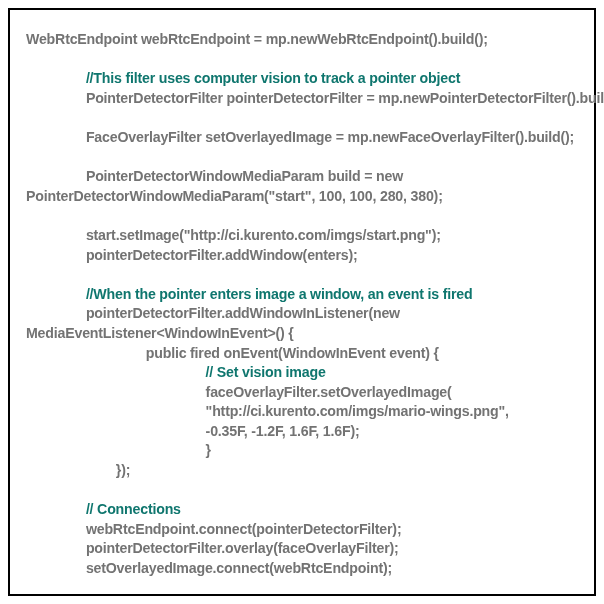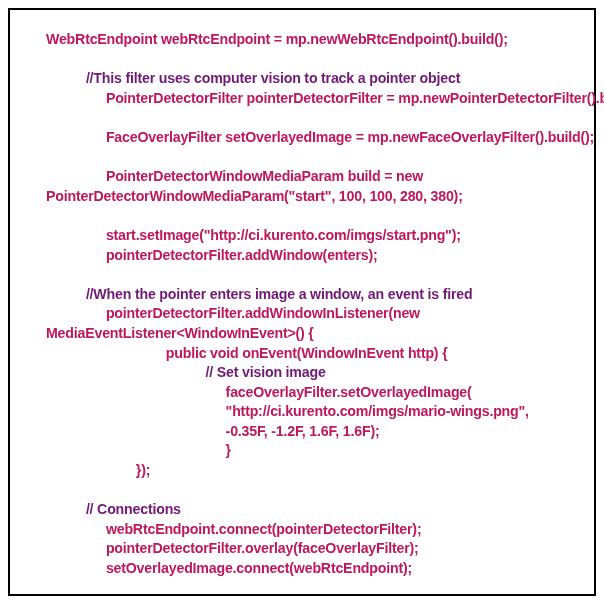--- a/index.html
+++ b/index.html
@@ -19,26 +19,25 @@
       border: 2px solid #000;
       padding: 20px 16px;
       font-family: 'Arial Narrow', Arial, sans-serif;
       font-stretch: condensed;
       font-size: 14.2px;
       line-height: 1.38;
       white-space: pre;
       letter-spacing: -0.2px;
     }
     .code {
-      color: #be185d;
+      color: #737373;
       font-weight: 600;
-      margin-left: 20px;
     }
     .comment {
-      color: #701a75;
+      color: #0f766e;
       font-weight: 700;
     }
   </style>
 </head>
 <body>
 
 <div class="container"><div id="code-content"><span class="code">WebRtcEndpoint webRtcEndpoint = mp.newWebRtcEndpoint().build();</span>
 <span class="code"> </span>
                 <span class="comment">//This filter uses computer vision to track a pointer object</span>
                 <span class="code">PointerDetectorFilter pointerDetectorFilter = mp.newPointerDetectorFilter().build();</span>
@@ -47,21 +46,21 @@
 <span class="code"> </span>
                 <span class="code">PointerDetectorWindowMediaParam build = new</span>
 <span class="code">PointerDetectorWindowMediaParam("start", 100, 100, 280, 380);</span>
 <span class="code"> </span>
                 <span class="code">start.setImage("http://ci.kurento.com/imgs/start.png");</span>
                 <span class="code">pointerDetectorFilter.addWindow(enters);</span>
 <span class="code"> </span>
                 <span class="comment">//When the pointer enters image a window, an event is fired</span>
                 <span class="code">pointerDetectorFilter.addWindowInListener(new</span>
 <span class="code">MediaEventListener&lt;WindowInEvent&gt;() {</span>
-                                <span class="code">public void onEvent(WindowInEvent http) {</span>
+                                <span class="code">public fired onEvent(WindowInEvent event) {</span>
                                                 <span class="comment">// Set vision image</span>
                                                 <span class="code">faceOverlayFilter.setOverlayedImage(</span>
                                                 <span class="code">"http://ci.kurento.com/imgs/mario-wings.png",</span>
                                                 <span class="code">-0.35F, -1.2F, 1.6F, 1.6F);</span>
                                                 <span class="code">}</span>
                         <span class="code">});</span>
 <span class="code"> </span>
                 <span class="comment">// Connections</span>
                 <span class="code">webRtcEndpoint.connect(pointerDetectorFilter);</span>
                 <span class="code">pointerDetectorFilter.overlay(faceOverlayFilter);</span>

